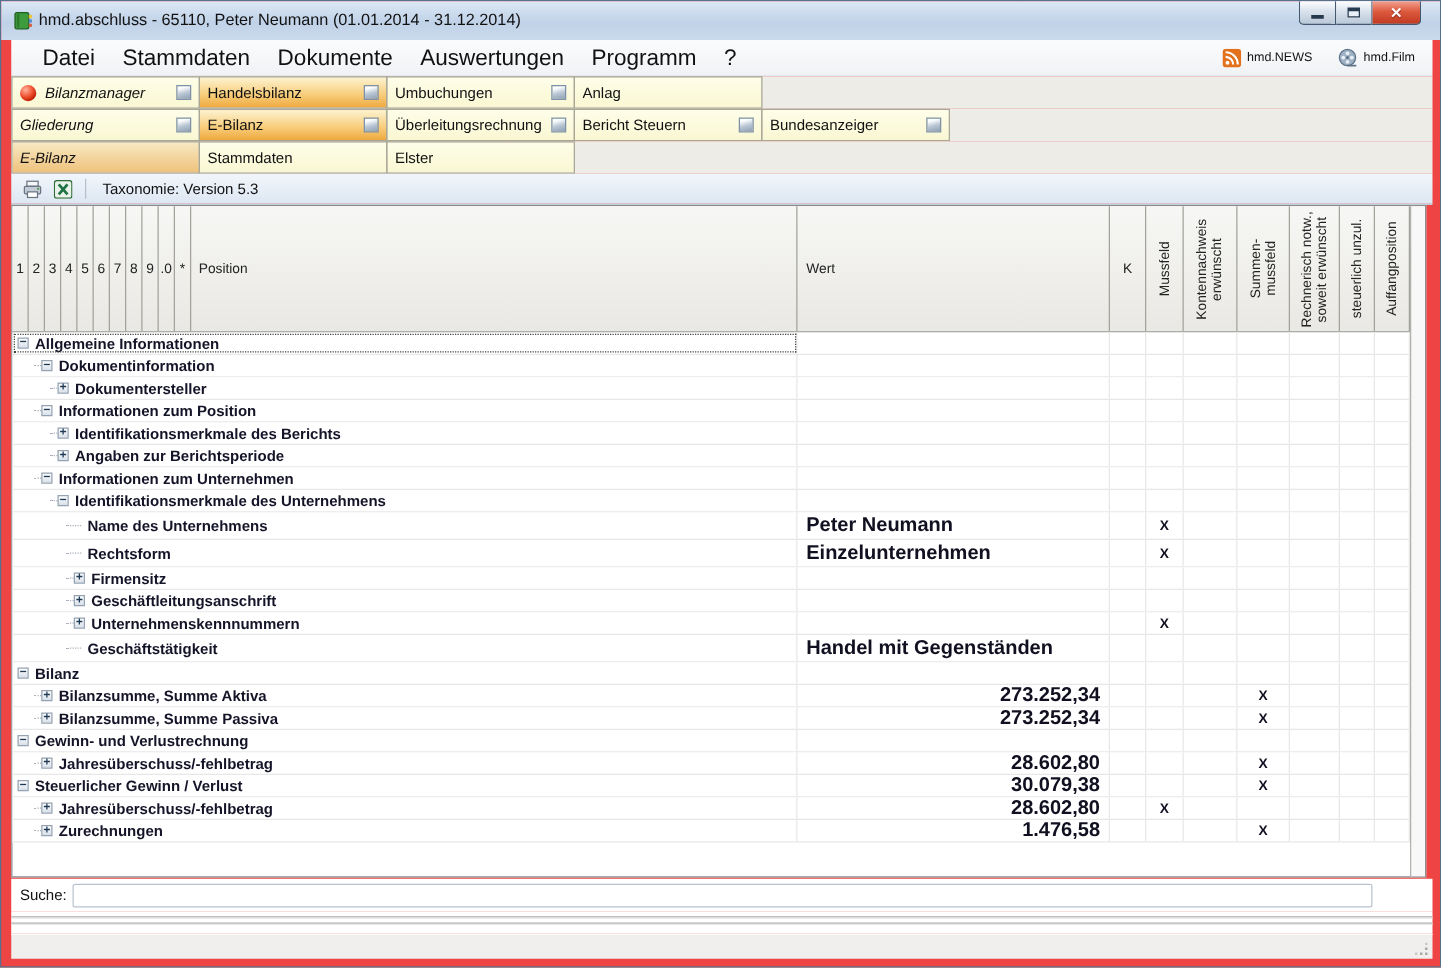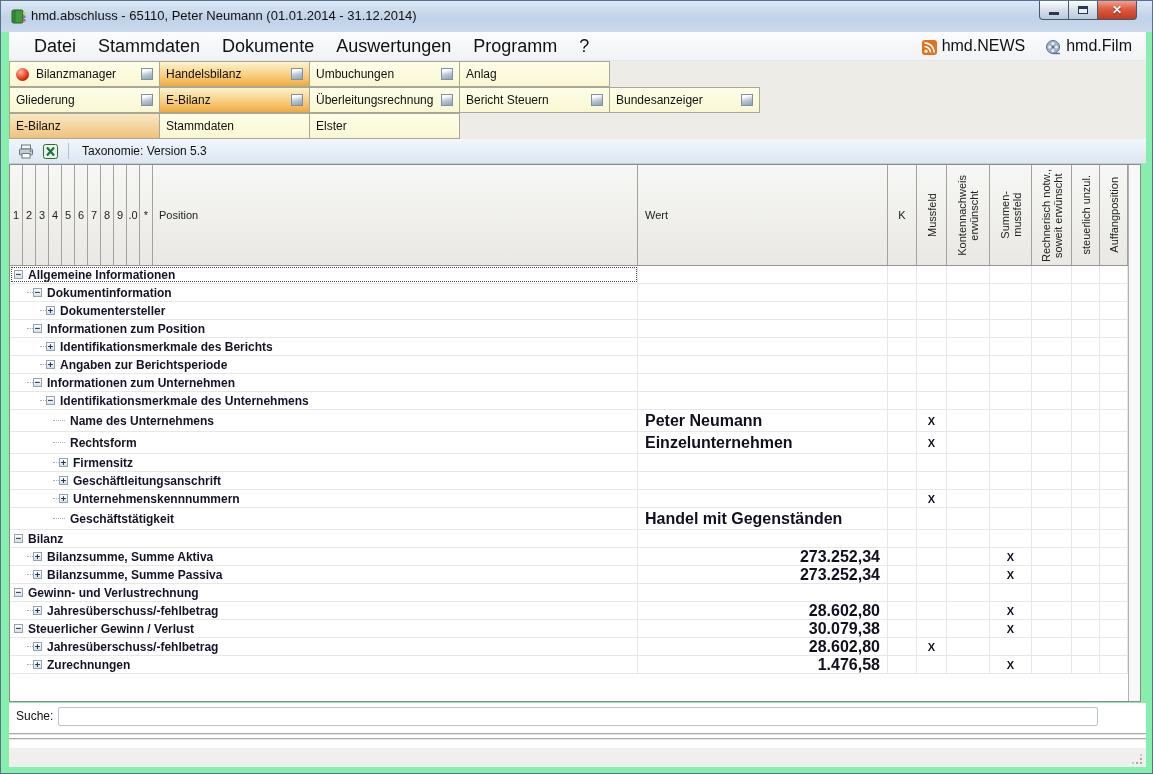--- a/index.html
+++ b/index.html
@@ -1,19 +1,19 @@
 <!DOCTYPE html>
 <html><head>
 <meta charset="utf-8">
 <style>
   html,body{margin:0;padding:0;width:1153px;height:774px;overflow:hidden;background:#888;}
   *{box-sizing:border-box;}
   .window{
     position:relative;width:1153px;height:774px;
-    border:1px solid #58718F;background:#86efac;
+    border:1px solid #58718F;background:#ef4444;
     font-family:"Liberation Sans",sans-serif;font-size:12px;color:#1a1a1a;
   }
   
   .titlebar{position:absolute;left:0;top:0;right:0;height:31px;
     background:linear-gradient(#DCE8F5,#C0D2E8 55%,#CBDAEC);}
   .appicon{position:absolute;left:9px;top:7px;}
   .title{position:absolute;left:30px;top:0;line-height:30px;font-size:13px;color:#111;}
   .winbtns{position:absolute;top:0;right:15px;display:flex;}
   .wbtn{height:19px;border:1px solid #44586F;border-top:none;display:flex;align-items:center;justify-content:center;
     background:linear-gradient(#FDFEFF,#D9E2EC 45%,#BAC8D8);}
@@ -23,28 +23,28 @@
   .glyph-min{display:block;width:10px;height:3px;background:#27394E;margin-top:7px;}
   .glyph-max{display:block;width:10px;height:8px;border:1px solid #27394E;border-top:3px solid #27394E;background:#E8EFF7;}
   .glyph-x{color:#fff;font-weight:bold;font-size:12px;text-shadow:0 1px 1px #7E1F0E;}
   
   .menubar{position:absolute;left:8px;top:31px;width:1137px;height:29px;
     background:linear-gradient(#FBFCFD,#F0F2F5);border-bottom:1px solid #E3E6EA;
     display:flex;align-items:center;}
   .menu-left{display:flex;align-items:center;padding-left:14px;}
   .menu-item{padding:4px 11px;font-size:18px;color:#111;cursor:default;}
   .menu-right{margin-left:auto;display:flex;align-items:center;gap:20px;padding-right:14px;}
-  .mr-item{display:flex;align-items:flex-end;gap:5px;font-size:16px;color:#111;}
+  .mr-item{display:flex;align-items:center;gap:5px;font-size:10px;color:#111;}
   
   .tabrow{position:absolute;left:8px;width:1137px;height:26px;background:#EDECE7;display:flex;}
   .tabrow.r1{top:60px;} .tabrow.r2{top:86px;} .tabrow.r3{top:112px;}
   .tab{width:151px;height:26px;border:1px solid #A9A795;margin-left:-1px;
     display:flex;align-items:center;padding:0 6px;
     background:linear-gradient(#FEFEE9,#F9F7D2);}
-  .tab:first-child{margin-left:0;}
+  .tab:first-child{margin-left:0;font-style:italic;}
   .tab.highlight{background:linear-gradient(#FDF3D0,#F7CB77 60%,#EFA93F);}
   .tab.active{background:linear-gradient(#F8E8C2,#EFC27C);}
   .tablabel{flex:1;font-size:12px;color:#111;white-space:nowrap;overflow:hidden;}
   .miniwin{width:12px;height:12px;border:1px solid #7E91A6;flex:none;
     background:linear-gradient(165deg,#FAFCFE 20%,#B9C6D4 55%,#8FA1B3);}
   .redball{width:13px;height:13px;border-radius:50%;margin-right:7px;flex:none;
     background:radial-gradient(circle at 35% 30%,#FFB4A0,#EF5230 45%,#C01C00 75%,#7E0E00);}
   
   .toolbar{position:absolute;left:8px;top:138px;width:1137px;height:25px;
     background:linear-gradient(#F1F6FC,#DDE7F2);border-bottom:1px solid #C2CDDA;

